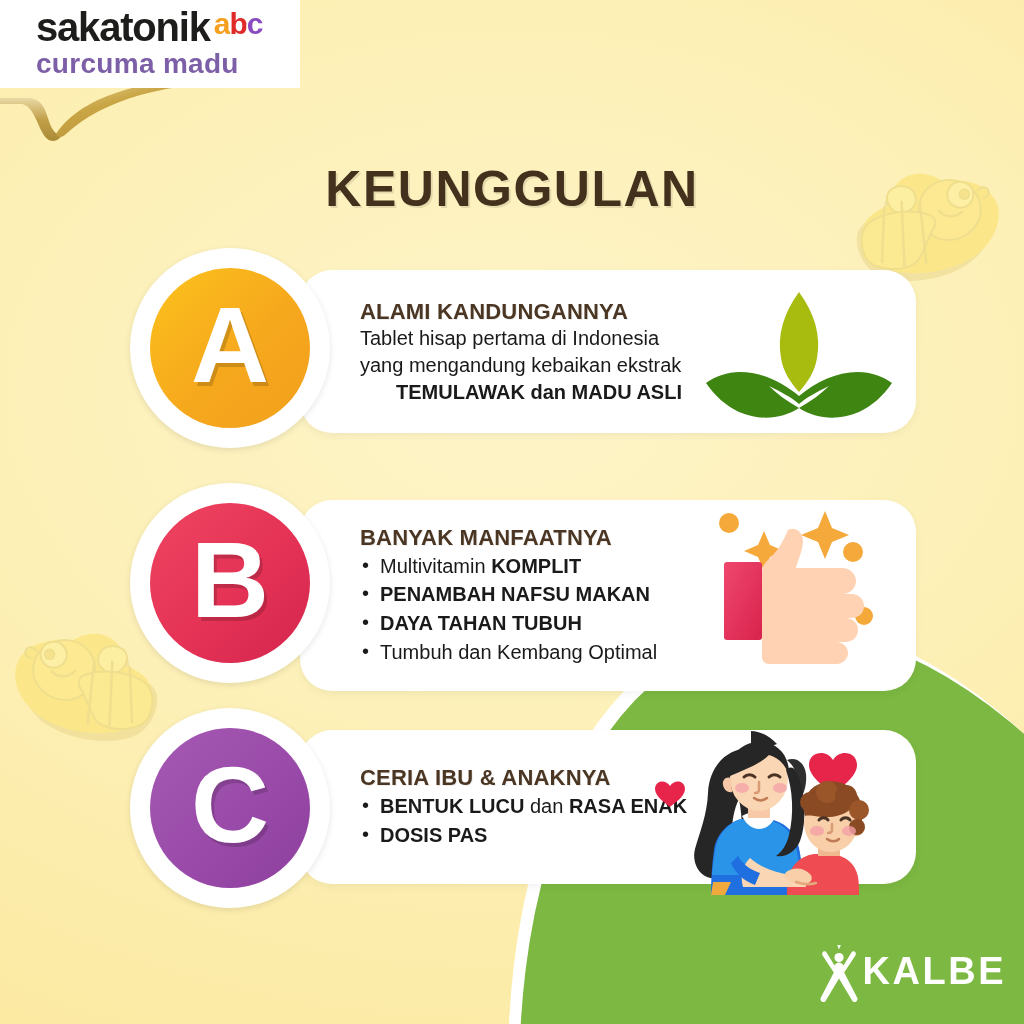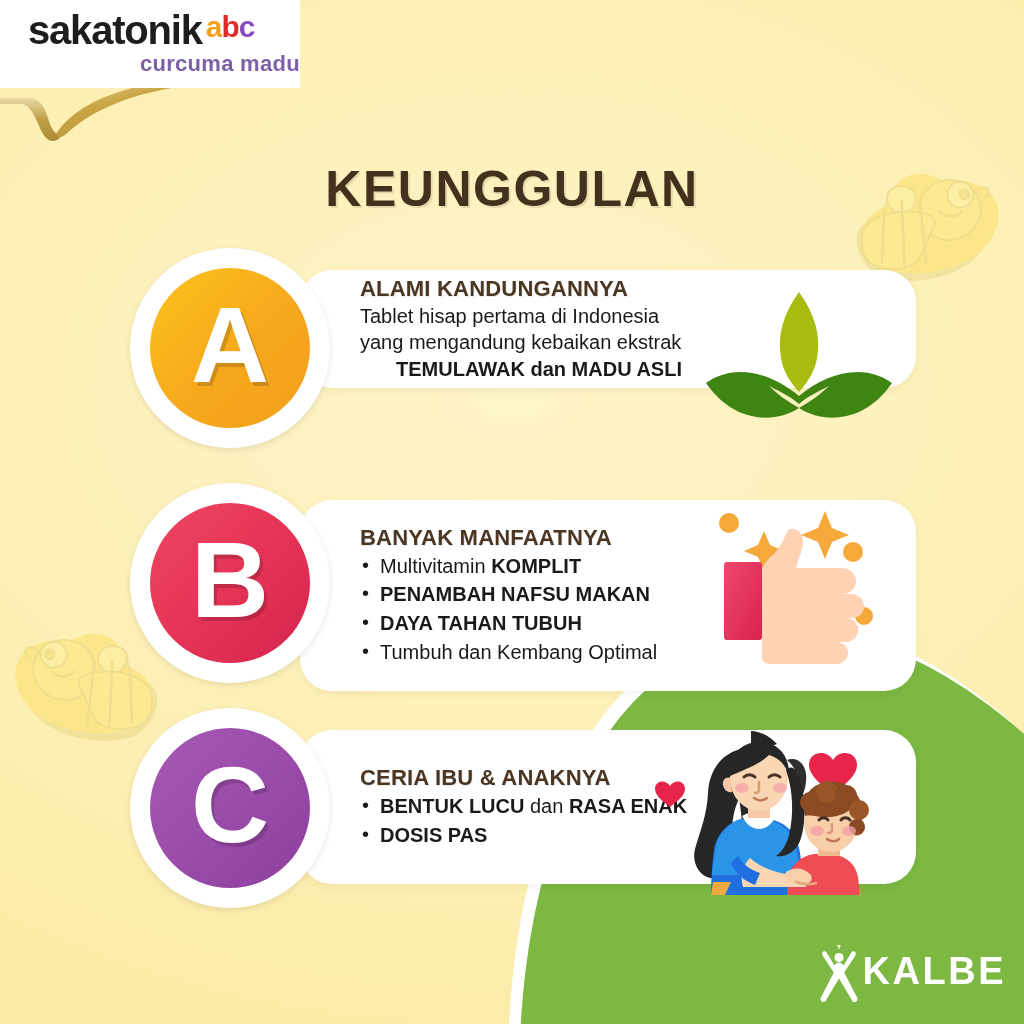--- a/index.html
+++ b/index.html
@@ -49,58 +49,58 @@
   
   .bee-wm{ position:absolute; opacity:.92; }
   .bee-right{ right:-6px; top:152px; width:200px; height:140px; transform:rotate(-6deg);}
   .bee-left{ left:-16px; top:612px; width:200px; height:140px; transform:scaleX(-1) rotate(-6deg);}
 
   
   .logo-panel{
     position:absolute; left:0; top:0; width:300px; height:88px;
     background:#ffffff; z-index:7;
     display:flex; flex-direction:column; justify-content:center;
-    padding-left:28px;
+    padding-left:36px;
   }
   .brand-row{ display:flex; align-items:flex-start; gap:4px; }
   .brand-name{
     font-size:40px; font-weight:700; color:#1d1d1b;
     letter-spacing:-1.2px; line-height:.95;
   }
   .brand-abc{ display:flex; align-items:center; margin-top:1px; }
   .brand-abc span{
     font-size:30px; font-weight:800; line-height:1;
     -webkit-text-stroke:3px #ffffff; paint-order:stroke fill;
     letter-spacing:-1px;
   }
   .abc-a{ color:#f5a01e; }
   .abc-b{ color:#e02a27; }
   .abc-c{ color:#8b4bc0; }
   .brand-sub{
-    font-size:22px; font-weight:700; color:#7d5fa8;
-    letter-spacing:.3px; margin-top:2px;text-align:right;
+    font-size:28px; font-weight:700; color:#7d5fa8;
+    letter-spacing:.3px; margin-top:2px;
   }
   .ribbon{ position:absolute; left:0; top:60px; width:330px; height:90px; z-index:6; }
 
   
   .title{
     position:absolute; top:160px; left:0; width:1024px;
     text-align:center; z-index:5;
     font-size:50px; font-weight:800; letter-spacing:1.5px;
     color:#43301d;
     text-shadow:2px 2px 0 rgba(0,0,0,.10);
   }
 
   
   .card{
     position:absolute; left:300px; width:616px;
     background:#ffffff; border-radius:32px; z-index:3;
     box-shadow:0 3px 8px rgba(0,0,0,.05);
   }
-  .card-a{ top:270px; height:118px; }
+  .card-a{ top:270px; height:163px; }
   .card-b{ top:500px; height:191px; }
   .card-c{ top:730px; height:154px; }
 
   .card-body{
     position:absolute; left:60px; top:0; height:100%;
     display:flex; flex-direction:column; justify-content:center;
   }
   .card-head{
     font-size:22px; font-weight:800; color:#4a3622;
     letter-spacing:.2px; line-height:1.25;

